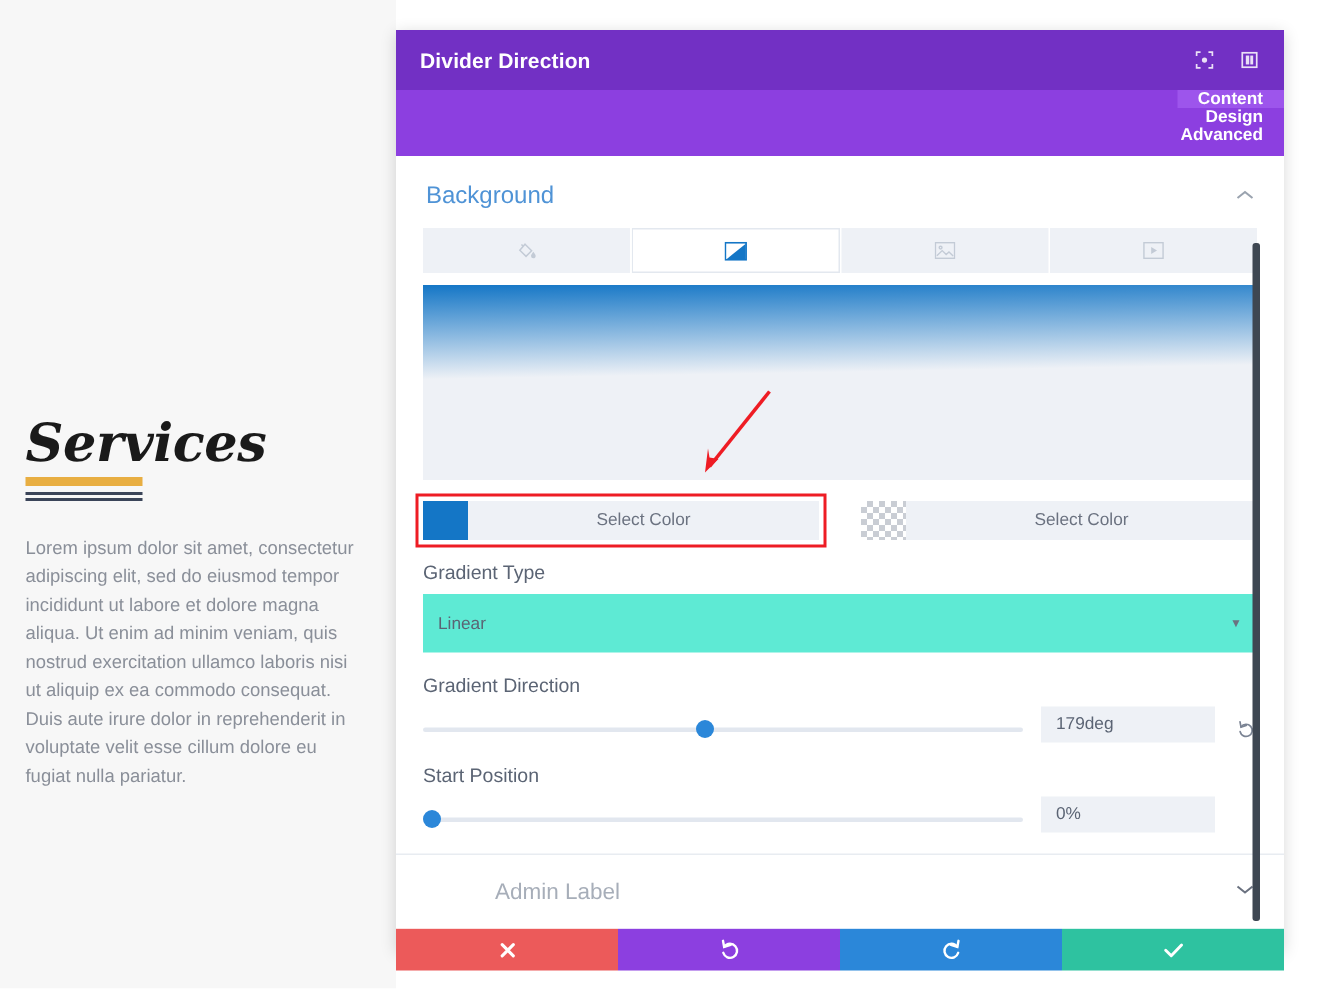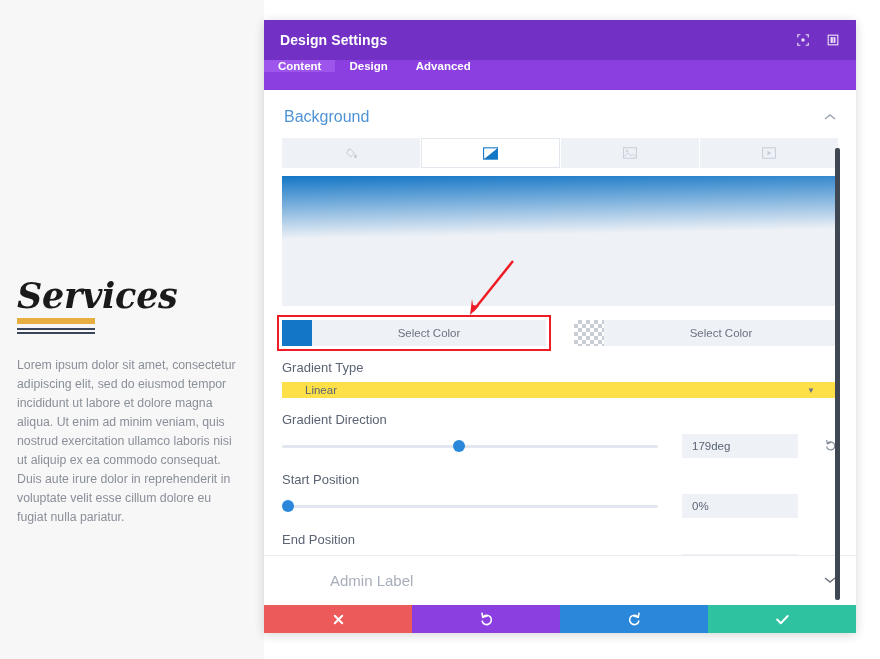--- a/index.html
+++ b/index.html
@@ -43,21 +43,21 @@
     height: 40px; background: #7230c4;
     display: flex; align-items: center; padding: 0 16px;
   }
   .modal-title {
     color: #ffffff; font-size: 14px; font-weight: 700; letter-spacing: .1px;
   }
   .head-icons { margin-left: auto; display: flex; gap: 16px; align-items: center; }
   .head-icon { width: 14px; height: 14px; opacity: .85; display: block; }
 
   .tabs {
-    height: 30px; background: #8c3fe0; display: flex; align-items: flex-start;
+    height: 44px; background: #8c3fe0; display: flex; align-items: flex-end; flex-direction: column;
   }
   .tab {
     display: flex; align-items: center; padding: 0 14px;
     font-size: 11.5px; color: #ffffff; font-weight: 600; cursor: pointer;
   }
   .tab.active { background: #9d55ec; }
 
   .modal-body {
     position: relative; height: 515px; background: #ffffff; overflow: hidden;
   }
@@ -103,28 +103,28 @@
   }
   .color-label {
     flex: 1; display: flex; align-items: center; justify-content: center;
     font-size: 11.5px; color: #6b7280;
   }
 
   
   .ctrl { margin: 14px 18px 0 18px; }
   .ctrl-label { font-size: 13px; color: #5b6474; margin-bottom: 7px; }
   .select {
-    height: 16px; background: #fde047; display: flex; align-items: center;
-    padding: 0 23px; font-size: 11.5px; color: #5b6474; position: relative; cursor: pointer;
+    height: 39px; background: #5eead4; display: flex; align-items: center;
+    padding: 0 10px; font-size: 11.5px; color: #5b6474; position: relative; cursor: pointer;
   }
   .select .caret {
     margin-left: auto; font-size: 8px; color: #6b7280;
   }
 
-  .slider-row { display: flex; align-items: center; gap: 24px; }
+  .slider-row { display: flex; align-items: flex-end; gap: 12px; }
   .slider {
     position: relative; height: 18px; flex: 1;
   }
   .track {
     position: absolute; left: 0; right: 0; top: 8px; height: 3px;
     background: #e2e7ef; border-radius: 2px;
   }
   .knob {
     position: absolute; top: 3px; width: 12px; height: 12px; border-radius: 50%;
     background: #2b87d9; transform: translateX(-50%); cursor: pointer;
@@ -181,21 +181,21 @@
       <div class="gap"></div>
       <div class="bar-navy1"></div>
       <div class="bar-navy2"></div>
     </div>
     <div class="svc-body">Lorem ipsum dolor sit amet, consectetur adipiscing elit, sed do eiusmod tempor incididunt ut labore et dolore magna aliqua. Ut enim ad minim veniam, quis nostrud exercitation ullamco laboris nisi ut aliquip ex ea commodo consequat. Duis aute irure dolor in reprehenderit in voluptate velit esse cillum dolore eu fugiat nulla pariatur.</div>
   </div>
 
   <div class="modal">
 
     <div class="modal-head">
-      <div class="modal-title">Design Settings</div>
+      <div class="modal-title">Divider Direction</div>
       <div class="head-icons">
         <span>
           <svg class="head-icon" viewBox="0 0 16 16" fill="none" stroke="#ffffff" stroke-width="1.3">
             <path d="M2 5 V2 H5 M11 2 H14 V5 M14 11 V14 H11 M5 14 H2 V11"></path>
             <circle cx="8" cy="8" r="2" fill="#ffffff" stroke="none"></circle>
           </svg>
         </span>
         <span>
           <svg class="head-icon" viewBox="0 0 16 16" fill="none" stroke="#ffffff" stroke-width="1.3">
             <rect x="2.5" y="2.5" width="11" height="11"></rect>

